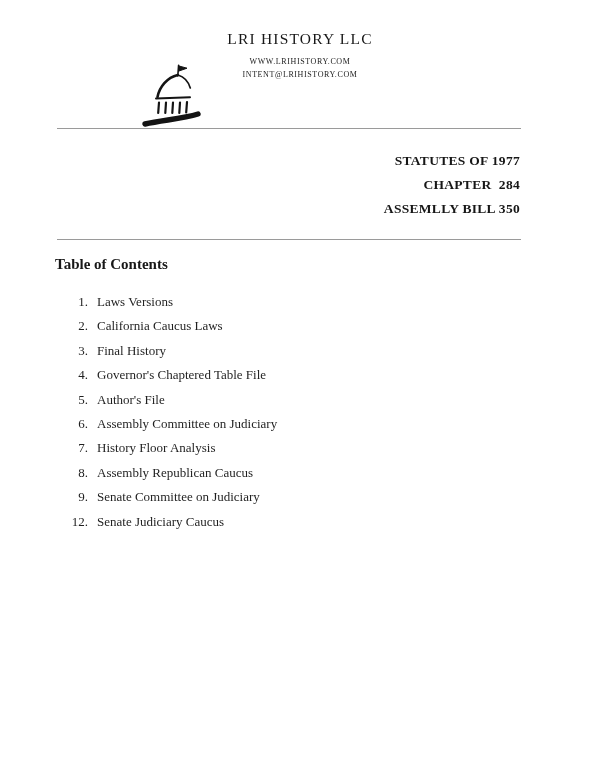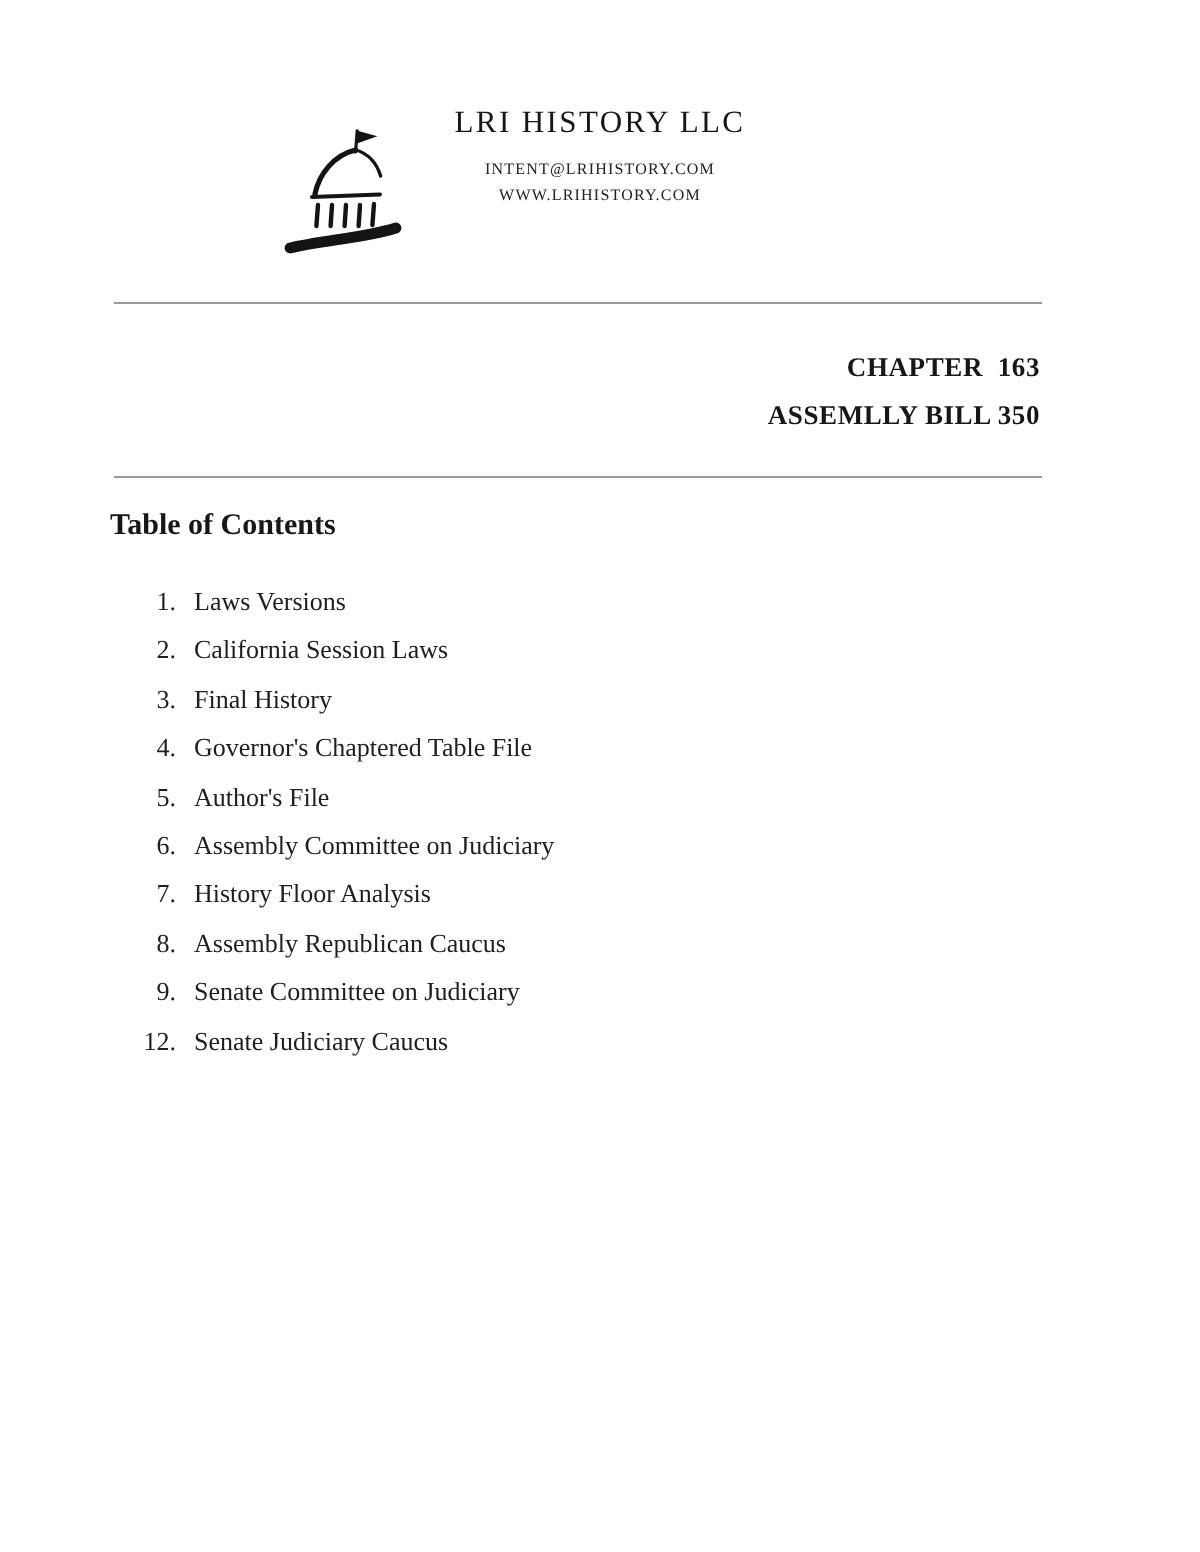--- a/index.html
+++ b/index.html
@@ -14,21 +14,21 @@
     background: #ffffff;
     font-family: "Liberation Serif", "DejaVu Serif", serif;
     color: #1f1f1f;
     box-sizing: border-box;
     overflow: hidden;
   }
 
   
   .letterhead {
     position: relative;
-    padding-top: 53px;
+    padding-top: 30px;
     height: 96px; 
   }
   .logo {
     position: absolute;
     left: 142px;
     top: 62px;
     width: 64px;
     height: 74px;
   }
   .letterhead-text {
@@ -128,44 +128,45 @@
         <path d="M24 40.5 L23.3 51" stroke-width="2.2"></path>
         <path d="M31 40.5 L30.3 51" stroke-width="2.2"></path>
         <path d="M38 40.5 L37.3 51" stroke-width="2.2"></path>
         <path d="M45 40 L44.2 50.5" stroke-width="2.2"></path>
 
         <path d="M3 62 C20 58 40 57 56 52" stroke-width="5.4"></path>
       </svg>
     </div>
     <div class="letterhead-text">
       <div class="company-name">LRI HISTORY LLC</div>
+      <div class="contact-line">WWW.LRIHISTORY.COM</div>
       <div class="contact-line">INTENT@LRIHISTORY.COM</div>
-      <div class="contact-line">WWW.LRIHISTORY.COM</div>
     </div>
   </header>
 
   <hr class="rule rule-top">
 
   <section class="doc-info">
-    <div class="doc-info-line">CHAPTER  163</div>
+    <div class="doc-info-line">STATUTES OF 1977</div>
+    <div class="doc-info-line">CHAPTER  284</div>
     <div class="doc-info-line">ASSEMLLY BILL 350</div>
   </section>
 
   <hr class="rule rule-mid">
 
   <section class="toc">
     <h2 class="toc-title">Table of Contents</h2>
     <ol class="toc-list" id="toc-list">
         <li class="toc-item">
           <span class="toc-num">1.</span>
           <span class="toc-text">Laws Versions</span>
         </li>
         <li class="toc-item">
           <span class="toc-num">2.</span>
-          <span class="toc-text">California Session Laws</span>
+          <span class="toc-text">California Caucus Laws</span>
         </li>
         <li class="toc-item">
           <span class="toc-num">3.</span>
           <span class="toc-text">Final History</span>
         </li>
         <li class="toc-item">
           <span class="toc-num">4.</span>
           <span class="toc-text">Governor's Chaptered Table File</span>
         </li>
         <li class="toc-item">

